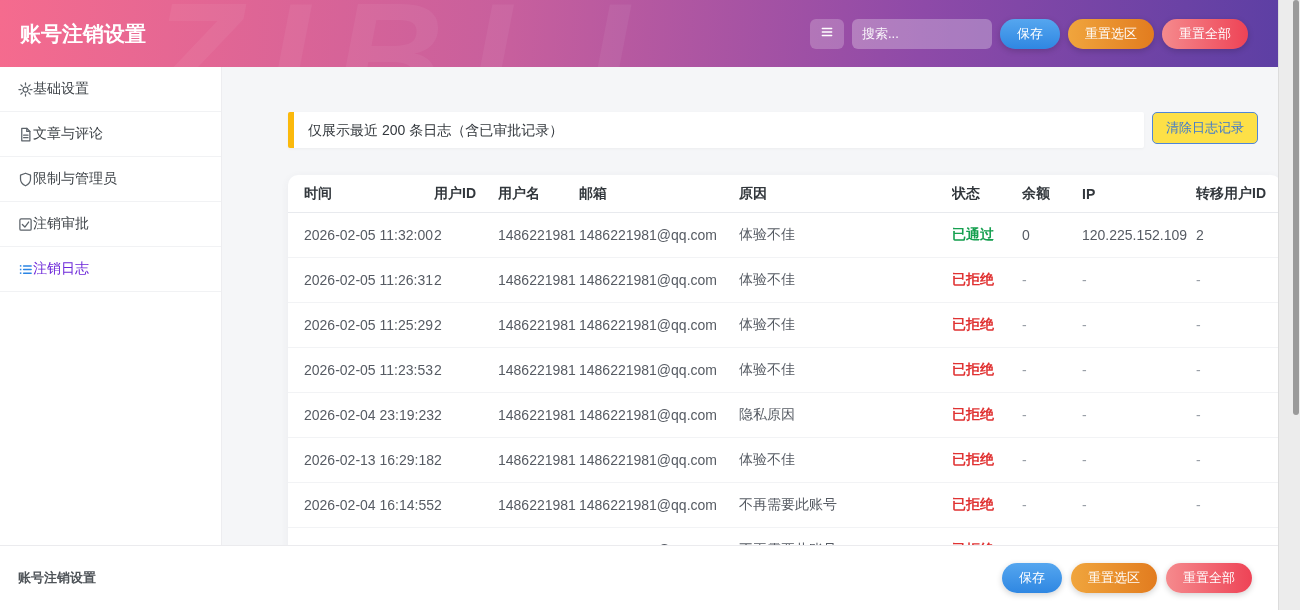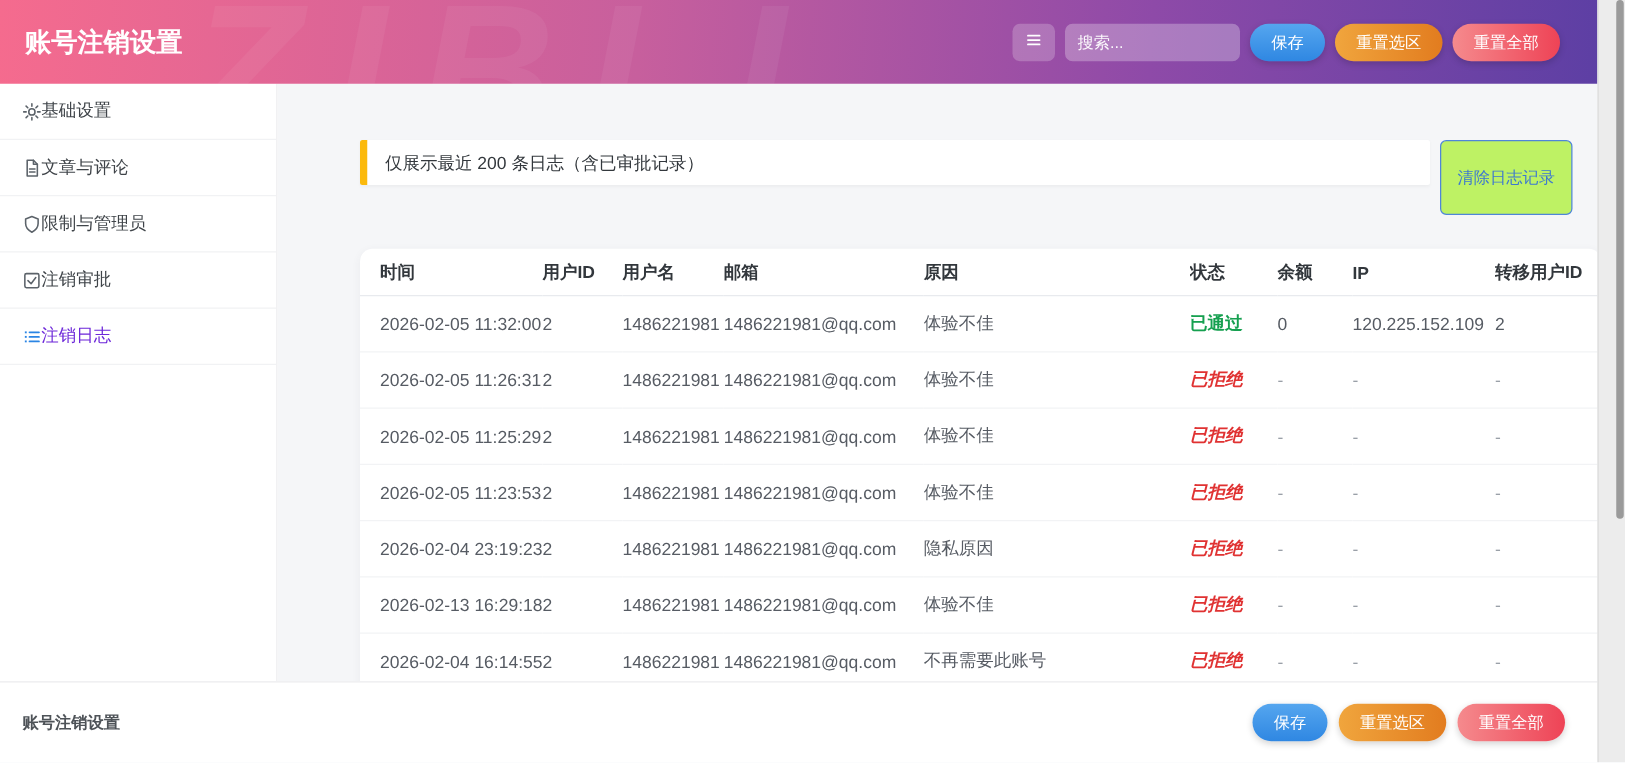--- a/index.html
+++ b/index.html
@@ -34,38 +34,38 @@
     border-bottom:1px solid #f1f2f4; color:#3f4449; font-size:14px; cursor:pointer; }
   .side-item .icn { display:flex; color:#5c636a; }
   .side-item.active { color:#6d28d9; }
   .side-item.active .icn { color:#2b85e4; }
 
   .content { flex:1; background:#f5f6f8; padding:45px 20px 0 30px; overflow:hidden; }
   .notice-row { display:flex; align-items:flex-start; margin-bottom:27px; }
   .notice { flex:1; margin-left:36px; margin-right:8px; background:#fff; border-left:6px solid #fbb90c;
     border-radius:2px; padding:8px 14px; font-size:14px; color:#33383d; line-height:20px;
     box-shadow:0 1px 3px rgba(0,0,0,0.04); }
-  .clear-btn { flex:none; background:#bef264; border:1px solid #4f86d8; color:#3d78d0; font-size:13px;
-    border-radius:5px; padding:21px 13px; cursor:pointer; line-height:16px; }
+  .clear-btn { flex:none; background:#fde047; border:1px solid #4f86d8; color:#3d78d0; font-size:13px;
+    border-radius:5px; padding:7px 13px; cursor:pointer; line-height:16px; }
 
   .table-card { width:calc(100% - 13px); background:#fff; border-radius:10px; overflow:hidden;
     box-shadow:0 2px 8px rgba(60,70,90,0.06);margin-left:36px; }
   table { width:100%; border-collapse:collapse; table-layout:fixed; }
   th, td { text-align:left; padding-right:8px; overflow:hidden; white-space:nowrap; }
   th { font-size:14px; font-weight:bold; color:#32373c; padding-top:10px; padding-bottom:9px;
     border-bottom:1px solid #e8eaee; }
   td { font-size:14px; color:#565b63; padding-top:13px; padding-bottom:13px; border-bottom:1px solid #f2f3f5; }
   th:first-child, td:first-child { padding-left:16px; }
   tr:last-child td { border-bottom:none; }
   th:nth-child(1){width:146px} th:nth-child(2){width:64px} th:nth-child(3){width:81px}
   th:nth-child(4){width:160px} th:nth-child(5){width:213px} th:nth-child(6){width:70px}
   th:nth-child(7){width:60px} th:nth-child(8){width:114px}
   td.status { font-weight:bold; }
   td.status-approved { color:#16a050; }
-  td.status-rejected { color:#e03232;font-style:italic; }
+  td.status-rejected { color:#e03232; }
   td.dash { color:#9aa0a8; }
 
   
   .footer { flex:none; height:65px; background:#fff; border-top:1px solid #ebebee;
     display:flex; align-items:center; padding:0 26px 0 18px; }
   .footer-label { font-size:13px; font-weight:bold; color:#4e5358; }
   .footer-buttons { margin-left:auto; display:flex; gap:9px; }
 
   
   .scrollbar { position:absolute; top:0; right:0; width:22px; height:610px; background:#ececec;

